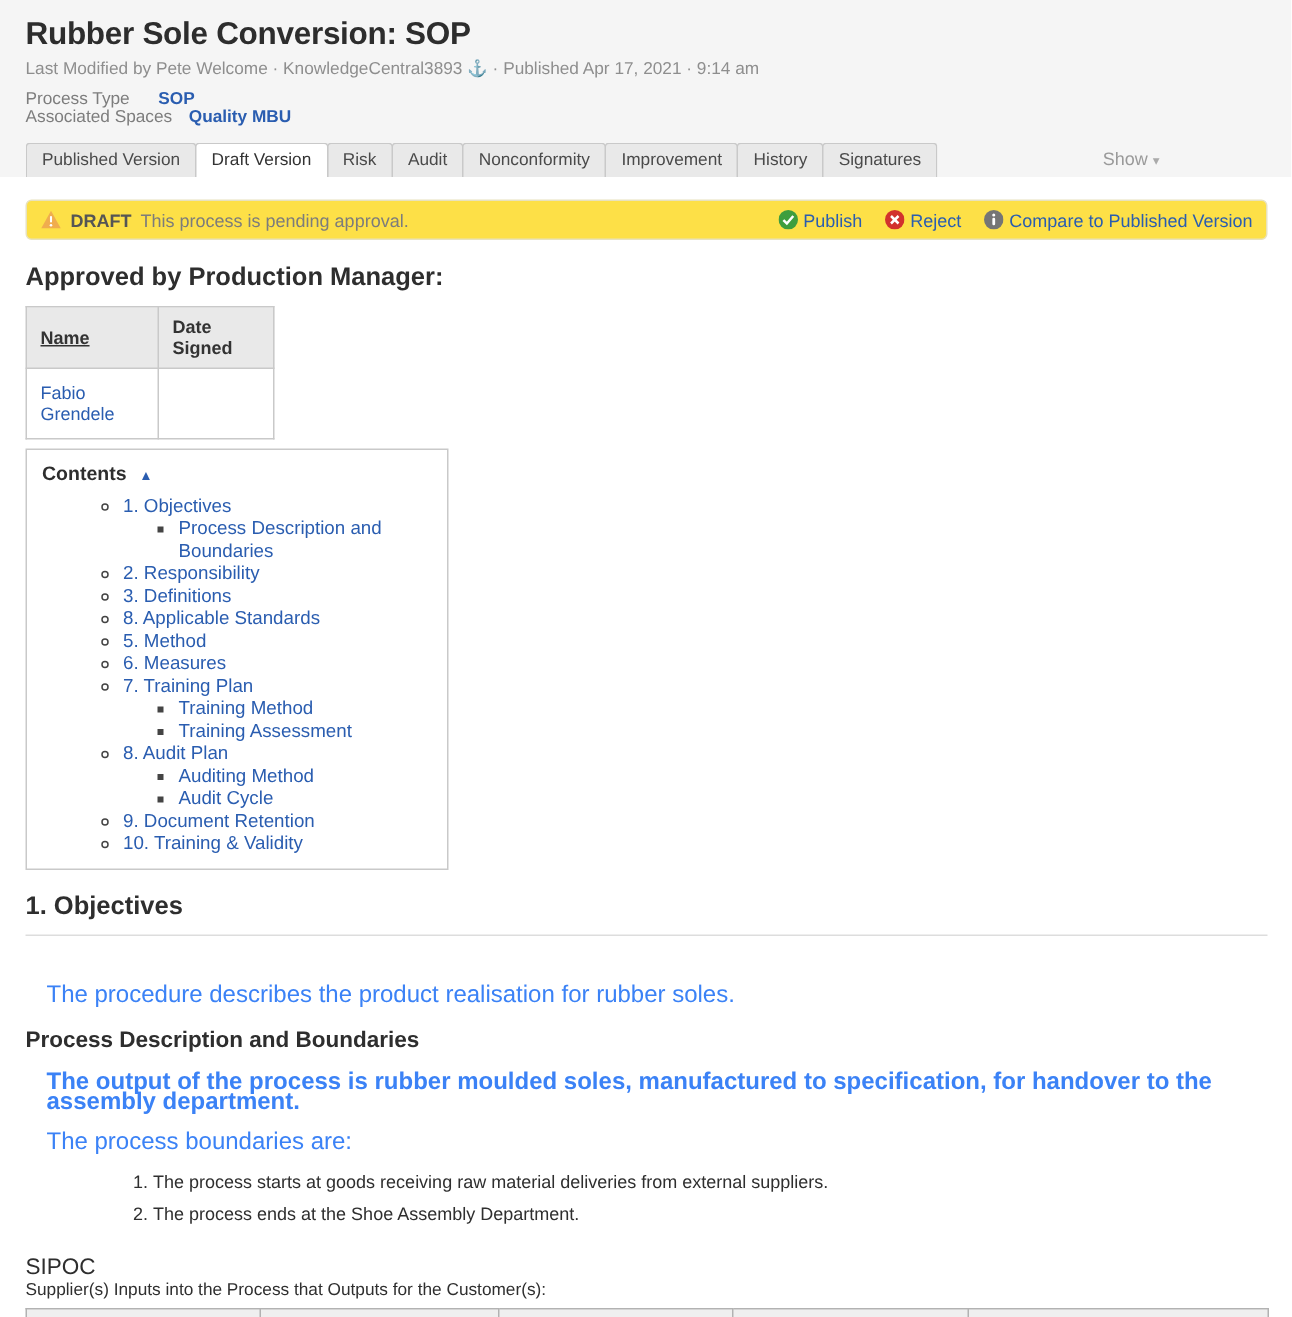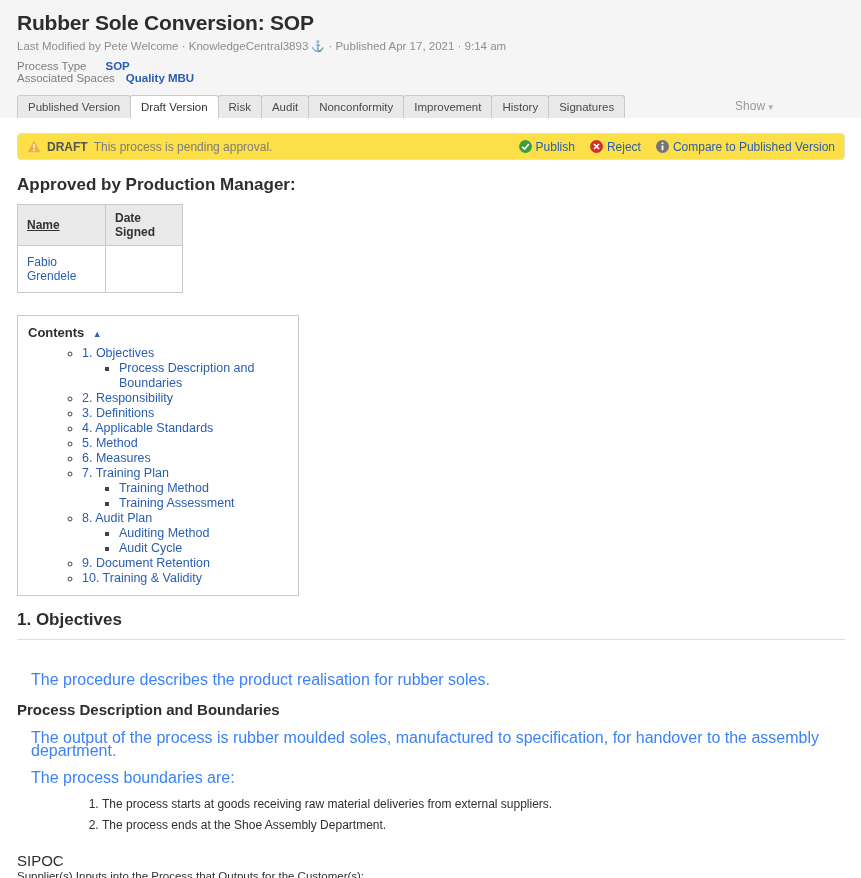--- a/index.html
+++ b/index.html
@@ -51,33 +51,33 @@
   .sig-table { border-collapse: collapse; font-size: 12px; }
   .sig-table th {
     background: #e9e9e9; border: 1px solid #c9c9c9; text-align: left;
     font-weight: 700; color: #333; padding: 6px 9px;
   }
   .sig-table th.col-name { width: 88px; text-decoration: underline; }
   .sig-table th.col-date { width: 77px; }
   .sig-table td { border: 1px solid #c9c9c9; padding: 9px; height: 30px; }
   .link { color: #2a5db0; text-decoration: none; cursor: pointer; }
   
-  .contents-box { margin-top: 22px; width: 282px; border: 1px solid #c9c9c9; padding: 7px 8px 9px 10px; background: #fff; }
+  .contents-box { margin-top: 6px; width: 282px; border: 1px solid #c9c9c9; padding: 7px 8px 9px 10px; background: #fff; }
   .contents-title { font-size: 13px; font-weight: 700; color: #2e2e2e; }
   .contents-toggle { color: #2a5db0; font-size: 9px; margin-left: 4px; cursor: pointer; }
   ul.toc { margin: 5px 0 0 0; padding-left: 54px; list-style: circle; }
   ul.toc li { font-size: 12.5px; line-height: 15px; color: #444; }
   ul.toc ul { margin: 0; padding-left: 37px; list-style: square; }
   
   .section-heading { margin: 14px 0 0 0; font-size: 17px; line-height: 20px; font-weight: 700; color: #2e2e2e; }
   .rule { border: none; border-top: 1px solid #ddd; margin: 9px 0 0 0; }
   .para { font-size: 16px; line-height: 13px; margin: 14px; color: #3b82f6; }
   .intro { margin-top: 33px; }
   .sub-heading { margin: 16px 0 0 0; font-size: 15px; line-height: 16px; font-weight: 700; color: #2e2e2e; }
-  .p1 { margin-top: 13px; }
+  .p1 { margin-top: 13px; font-weight: bold; }
   .p2 { margin-top: 9px; }
   ol.boundaries { margin: 13px 0 0 0; padding-left: 85px; }
   ol.boundaries li { font-size: 12px; line-height: 13px; margin-bottom: 8px; color: #2f2f2f; }
   
   .sipoc-heading { margin: 21px 0 0 0; font-size: 15px; line-height: 16px; font-weight: 400; color: #2e2e2e; }
   .sipoc-subtitle { font-size: 11.5px; line-height: 13px; margin: 1px 0 0 0; color: #2f2f2f; }
   .sipoc-table { margin-top: 5px; width: 828px; border-collapse: collapse; table-layout: fixed; }
   .sipoc-table th {
     border: 1px solid #b2b2b2; background: #efefef; font-size: 15px; font-weight: 700;
     color: #222; padding: 4px 2px; text-align: center;
@@ -177,21 +177,21 @@
     <span class="contents-title">Contents</span>
     <span class="contents-toggle">▲</span>
     <ul class="toc">
       <li><span class="link">1. Objectives</span>
         <ul>
           <li><span class="link">Process Description and Boundaries</span></li>
         </ul>
       </li>
       <li><span class="link">2. Responsibility</span></li>
       <li><span class="link">3. Definitions</span></li>
-      <li><span class="link">4. Applicable Standards</span></li>
+      <li><span class="link">8. Applicable Standards</span></li>
       <li><span class="link">5. Method</span></li>
       <li><span class="link">6. Measures</span></li>
       <li><span class="link">7. Training Plan</span>
         <ul>
           <li><span class="link">Training Method</span></li>
           <li><span class="link">Training Assessment</span></li>
         </ul>
       </li>
       <li><span class="link">8. Audit Plan</span>
         <ul>

